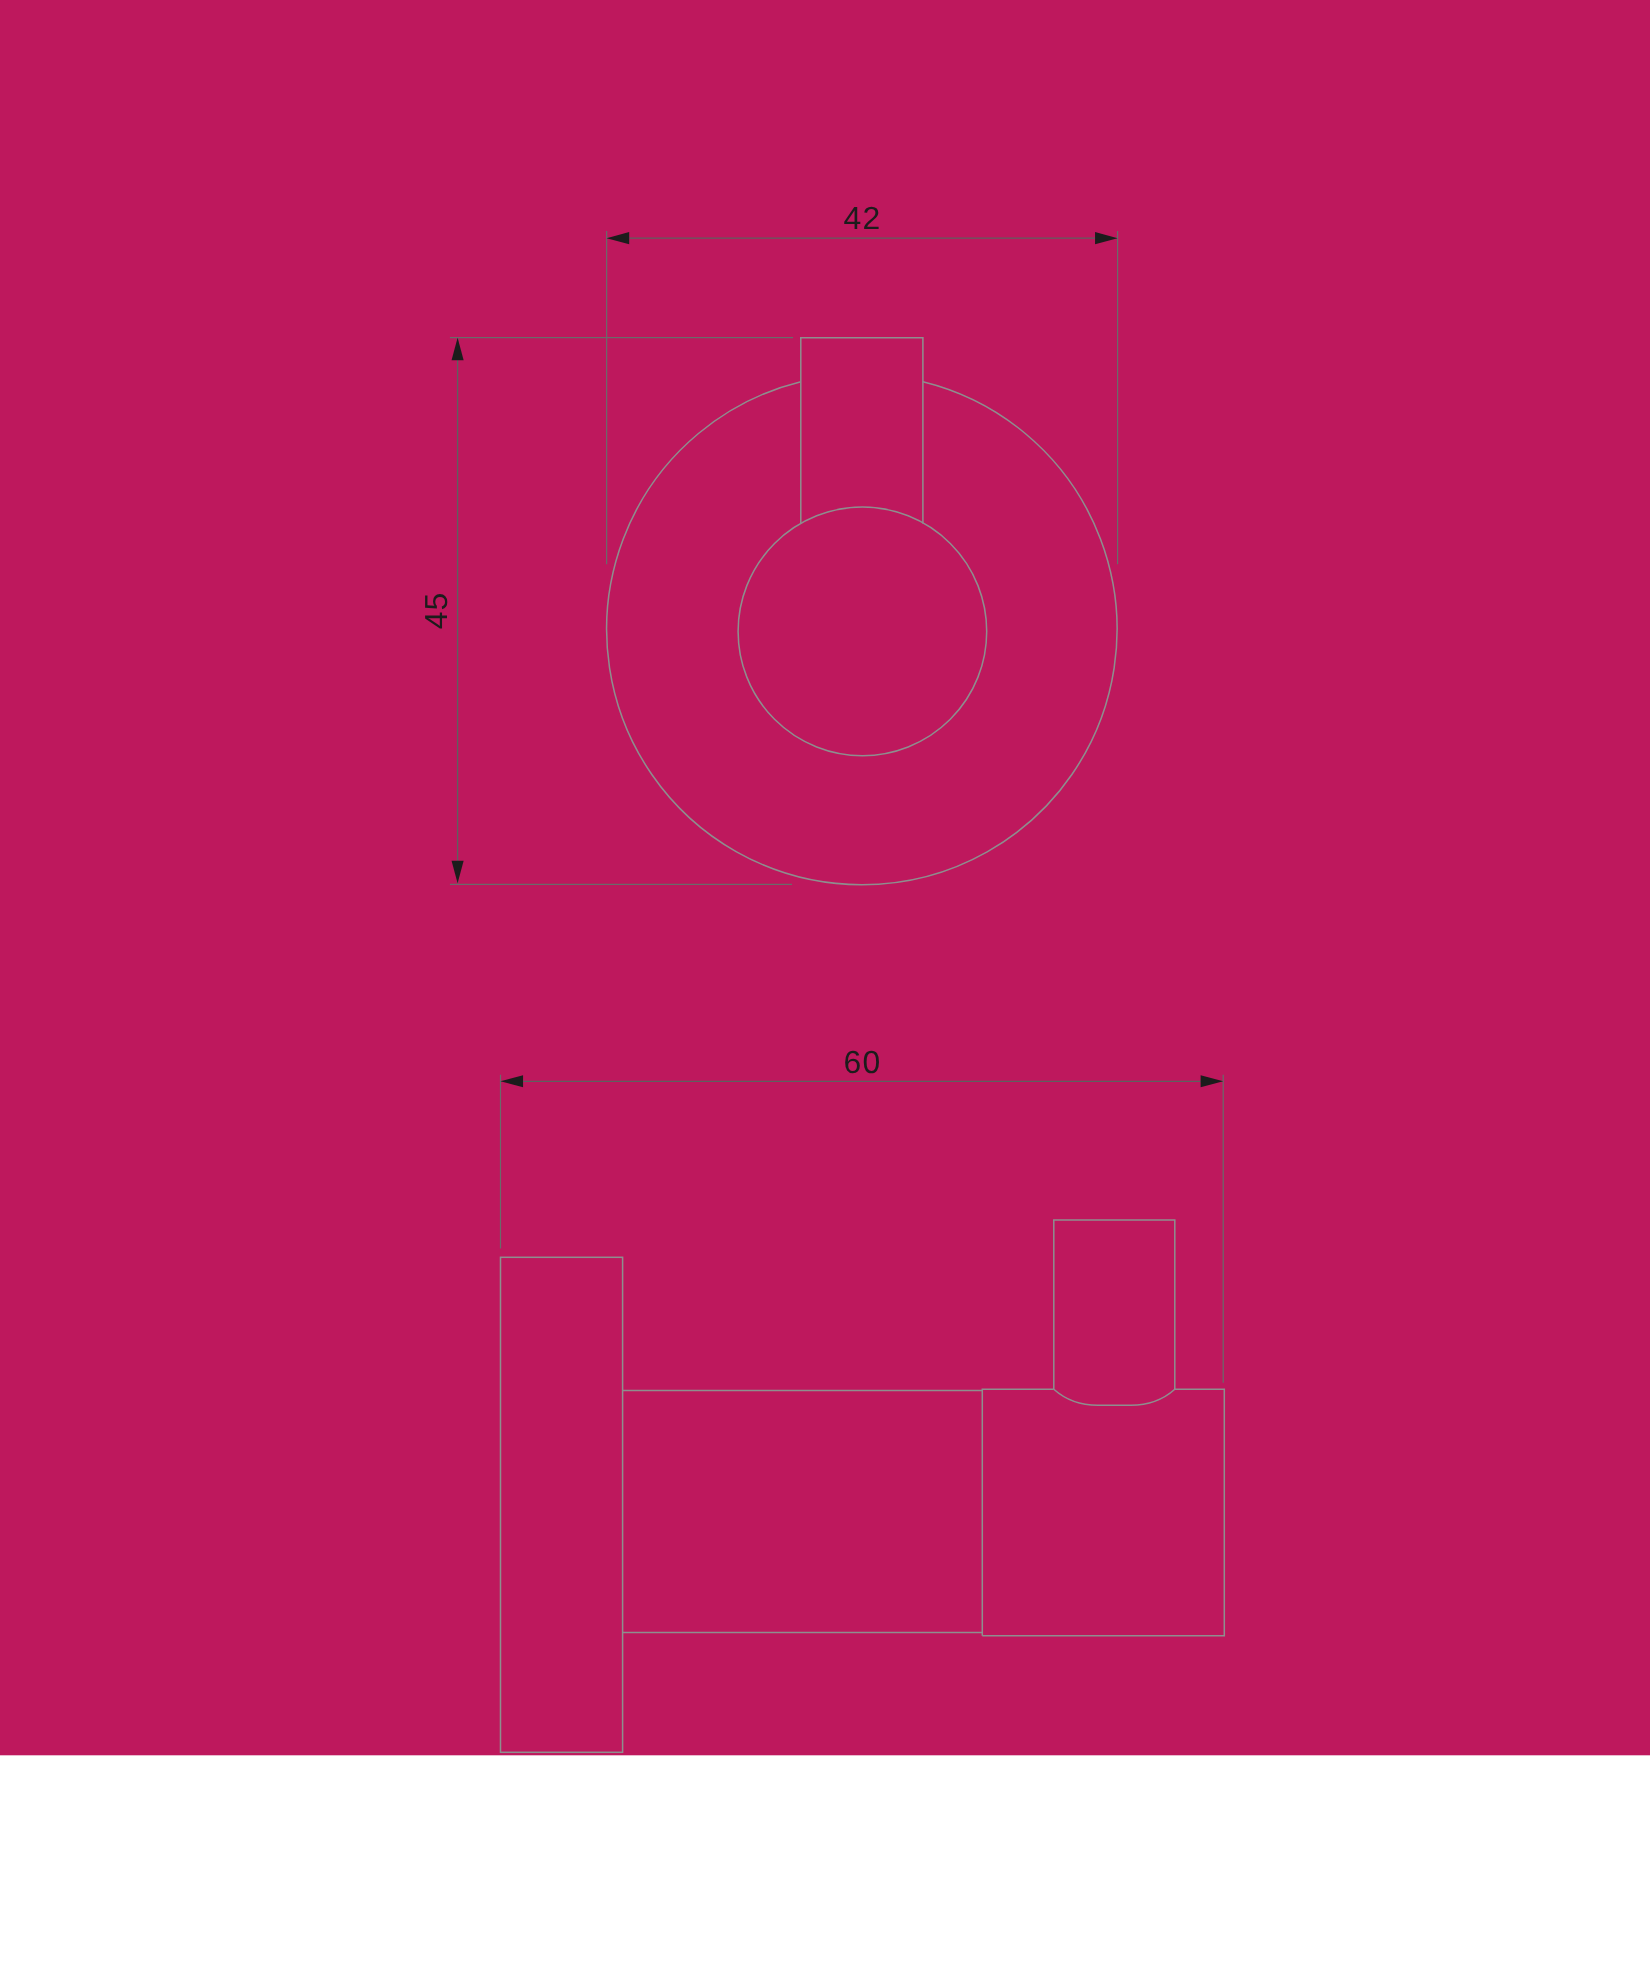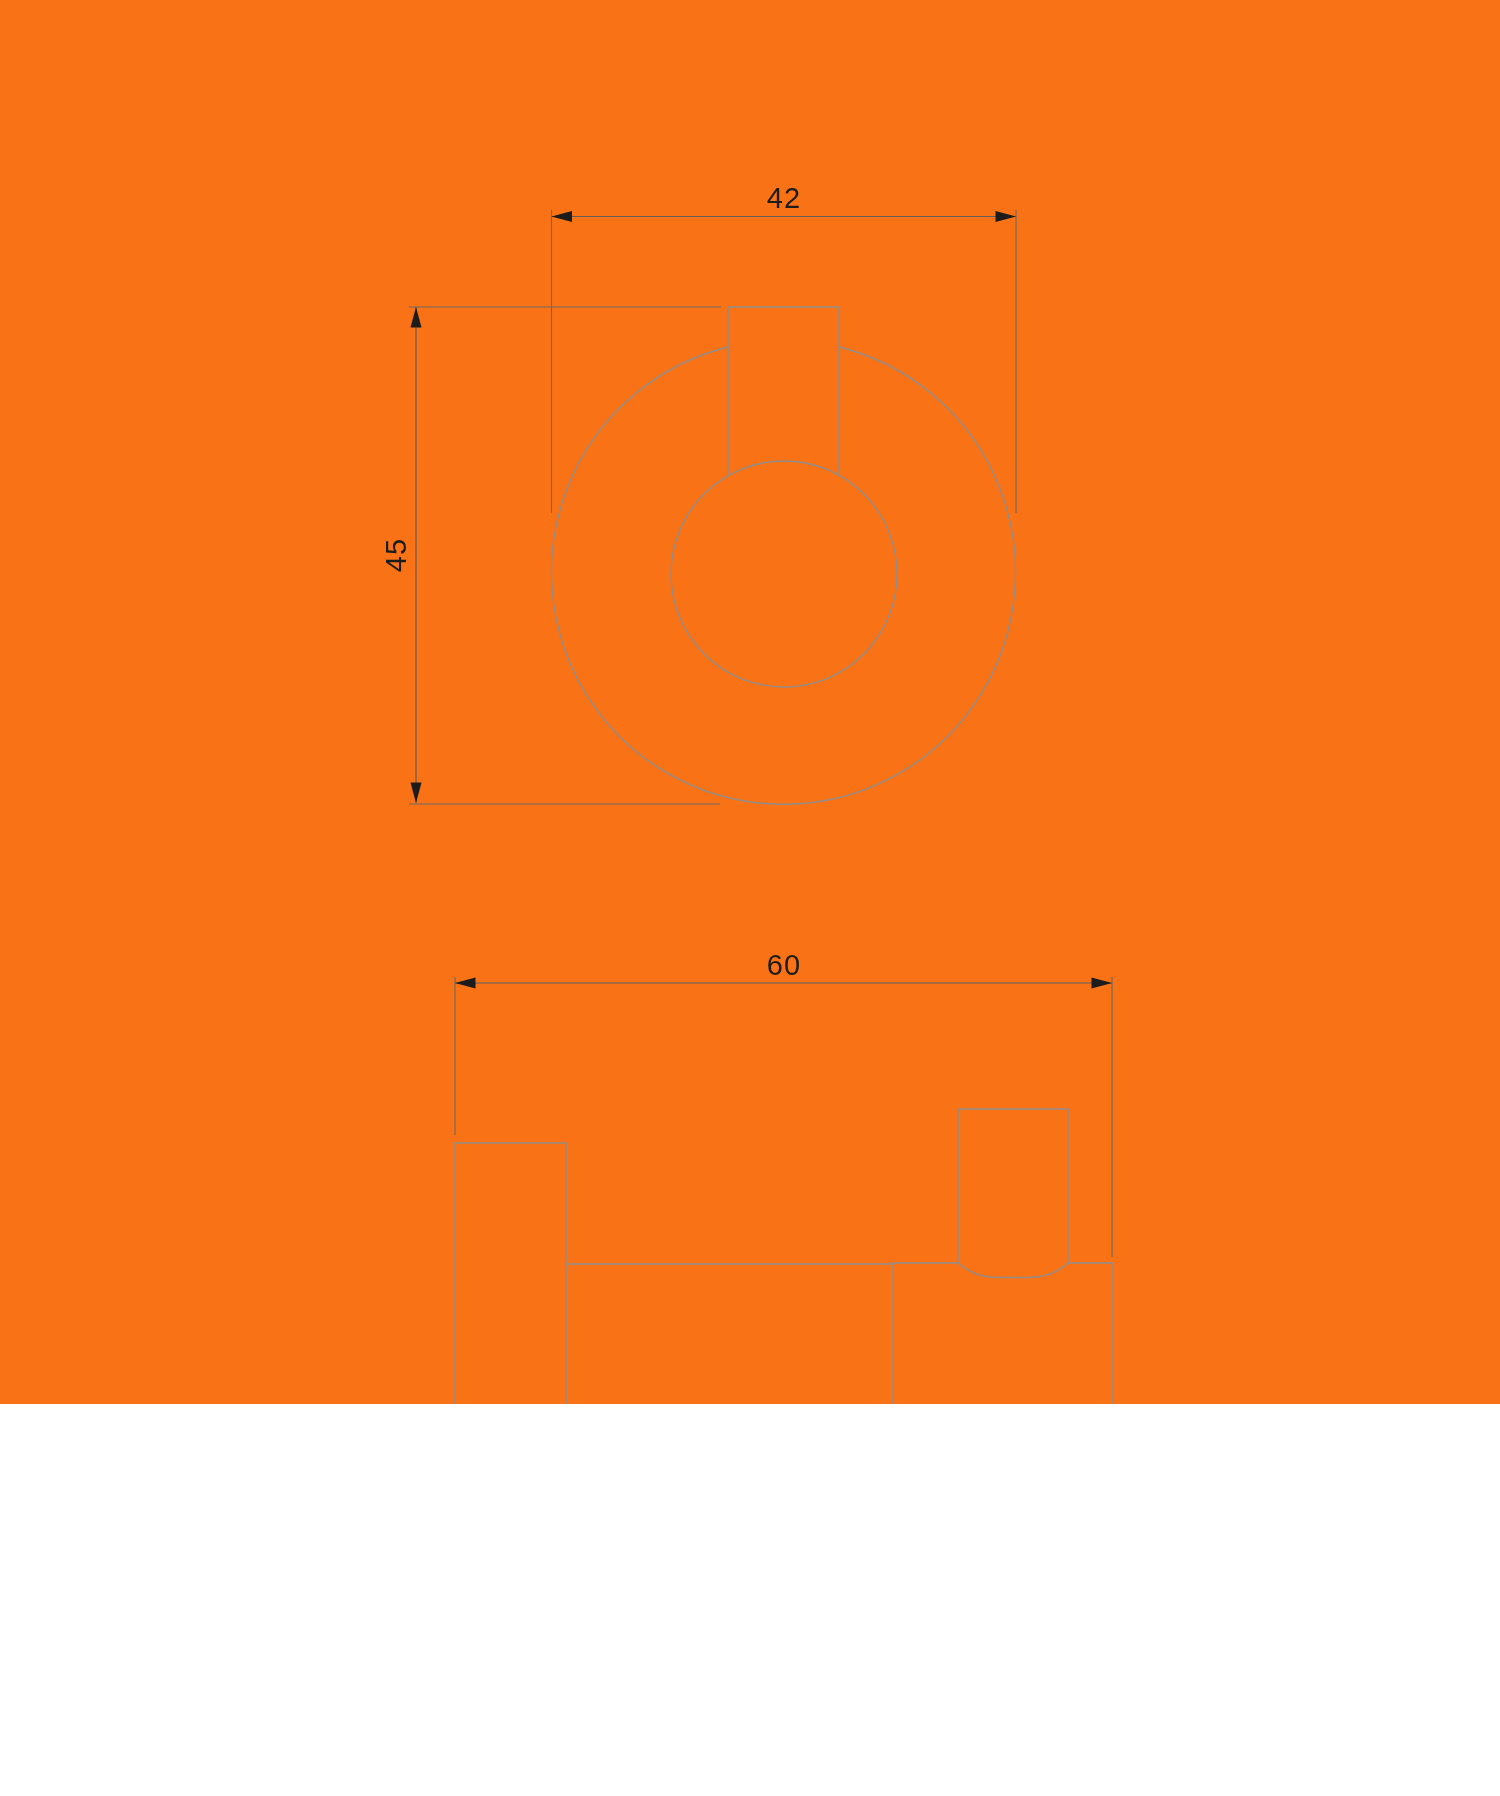--- a/index.html
+++ b/index.html
@@ -3,22 +3,22 @@
 <meta charset="utf-8">
 <style>
   html, body {
     margin: 0;
     padding: 0;
     background: #ffffff;
   }
   .sheet {
     position: relative;
     width: 1500px;
-    height: 1404px;
-    background: #f97316;
+    height: 1596px;
+    background: #be185d;
     font-family: "Liberation Sans", sans-serif;
   }
   svg { display: block; }
   .outline {
     fill: none;
     stroke: #8e8e8e;
     stroke-width: 1.4;
   }
   .dimline {
     fill: none;

